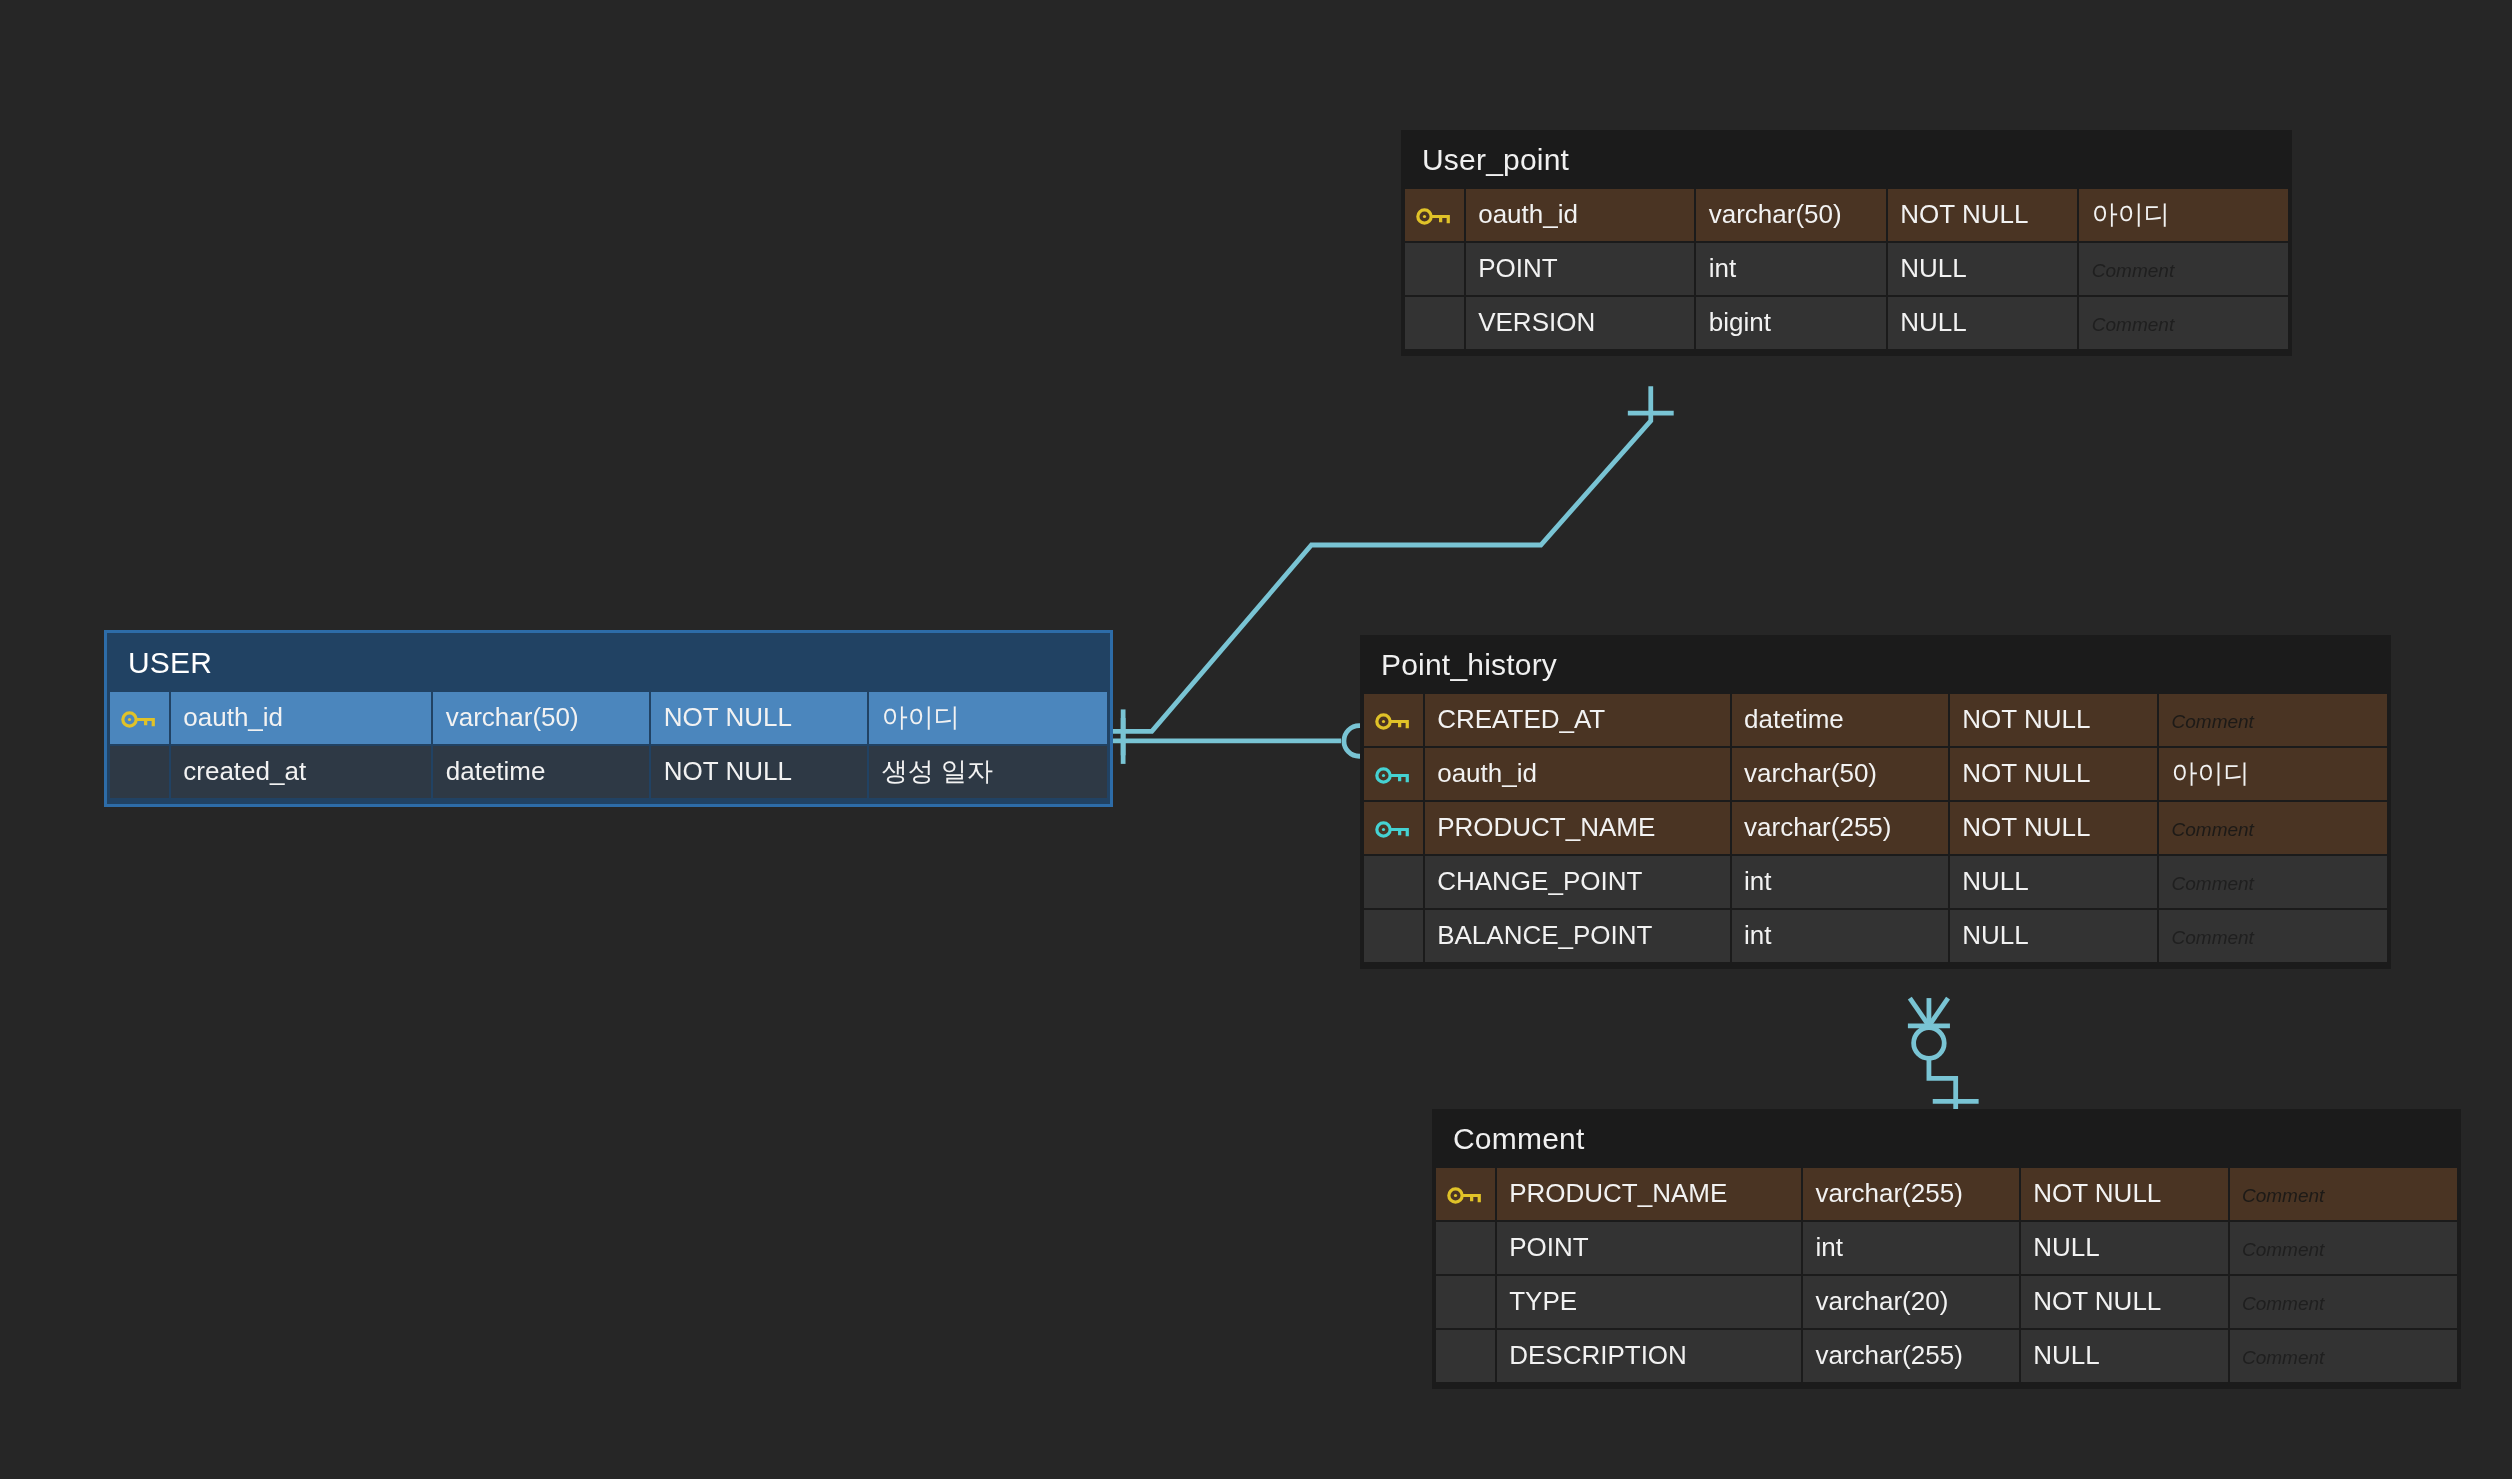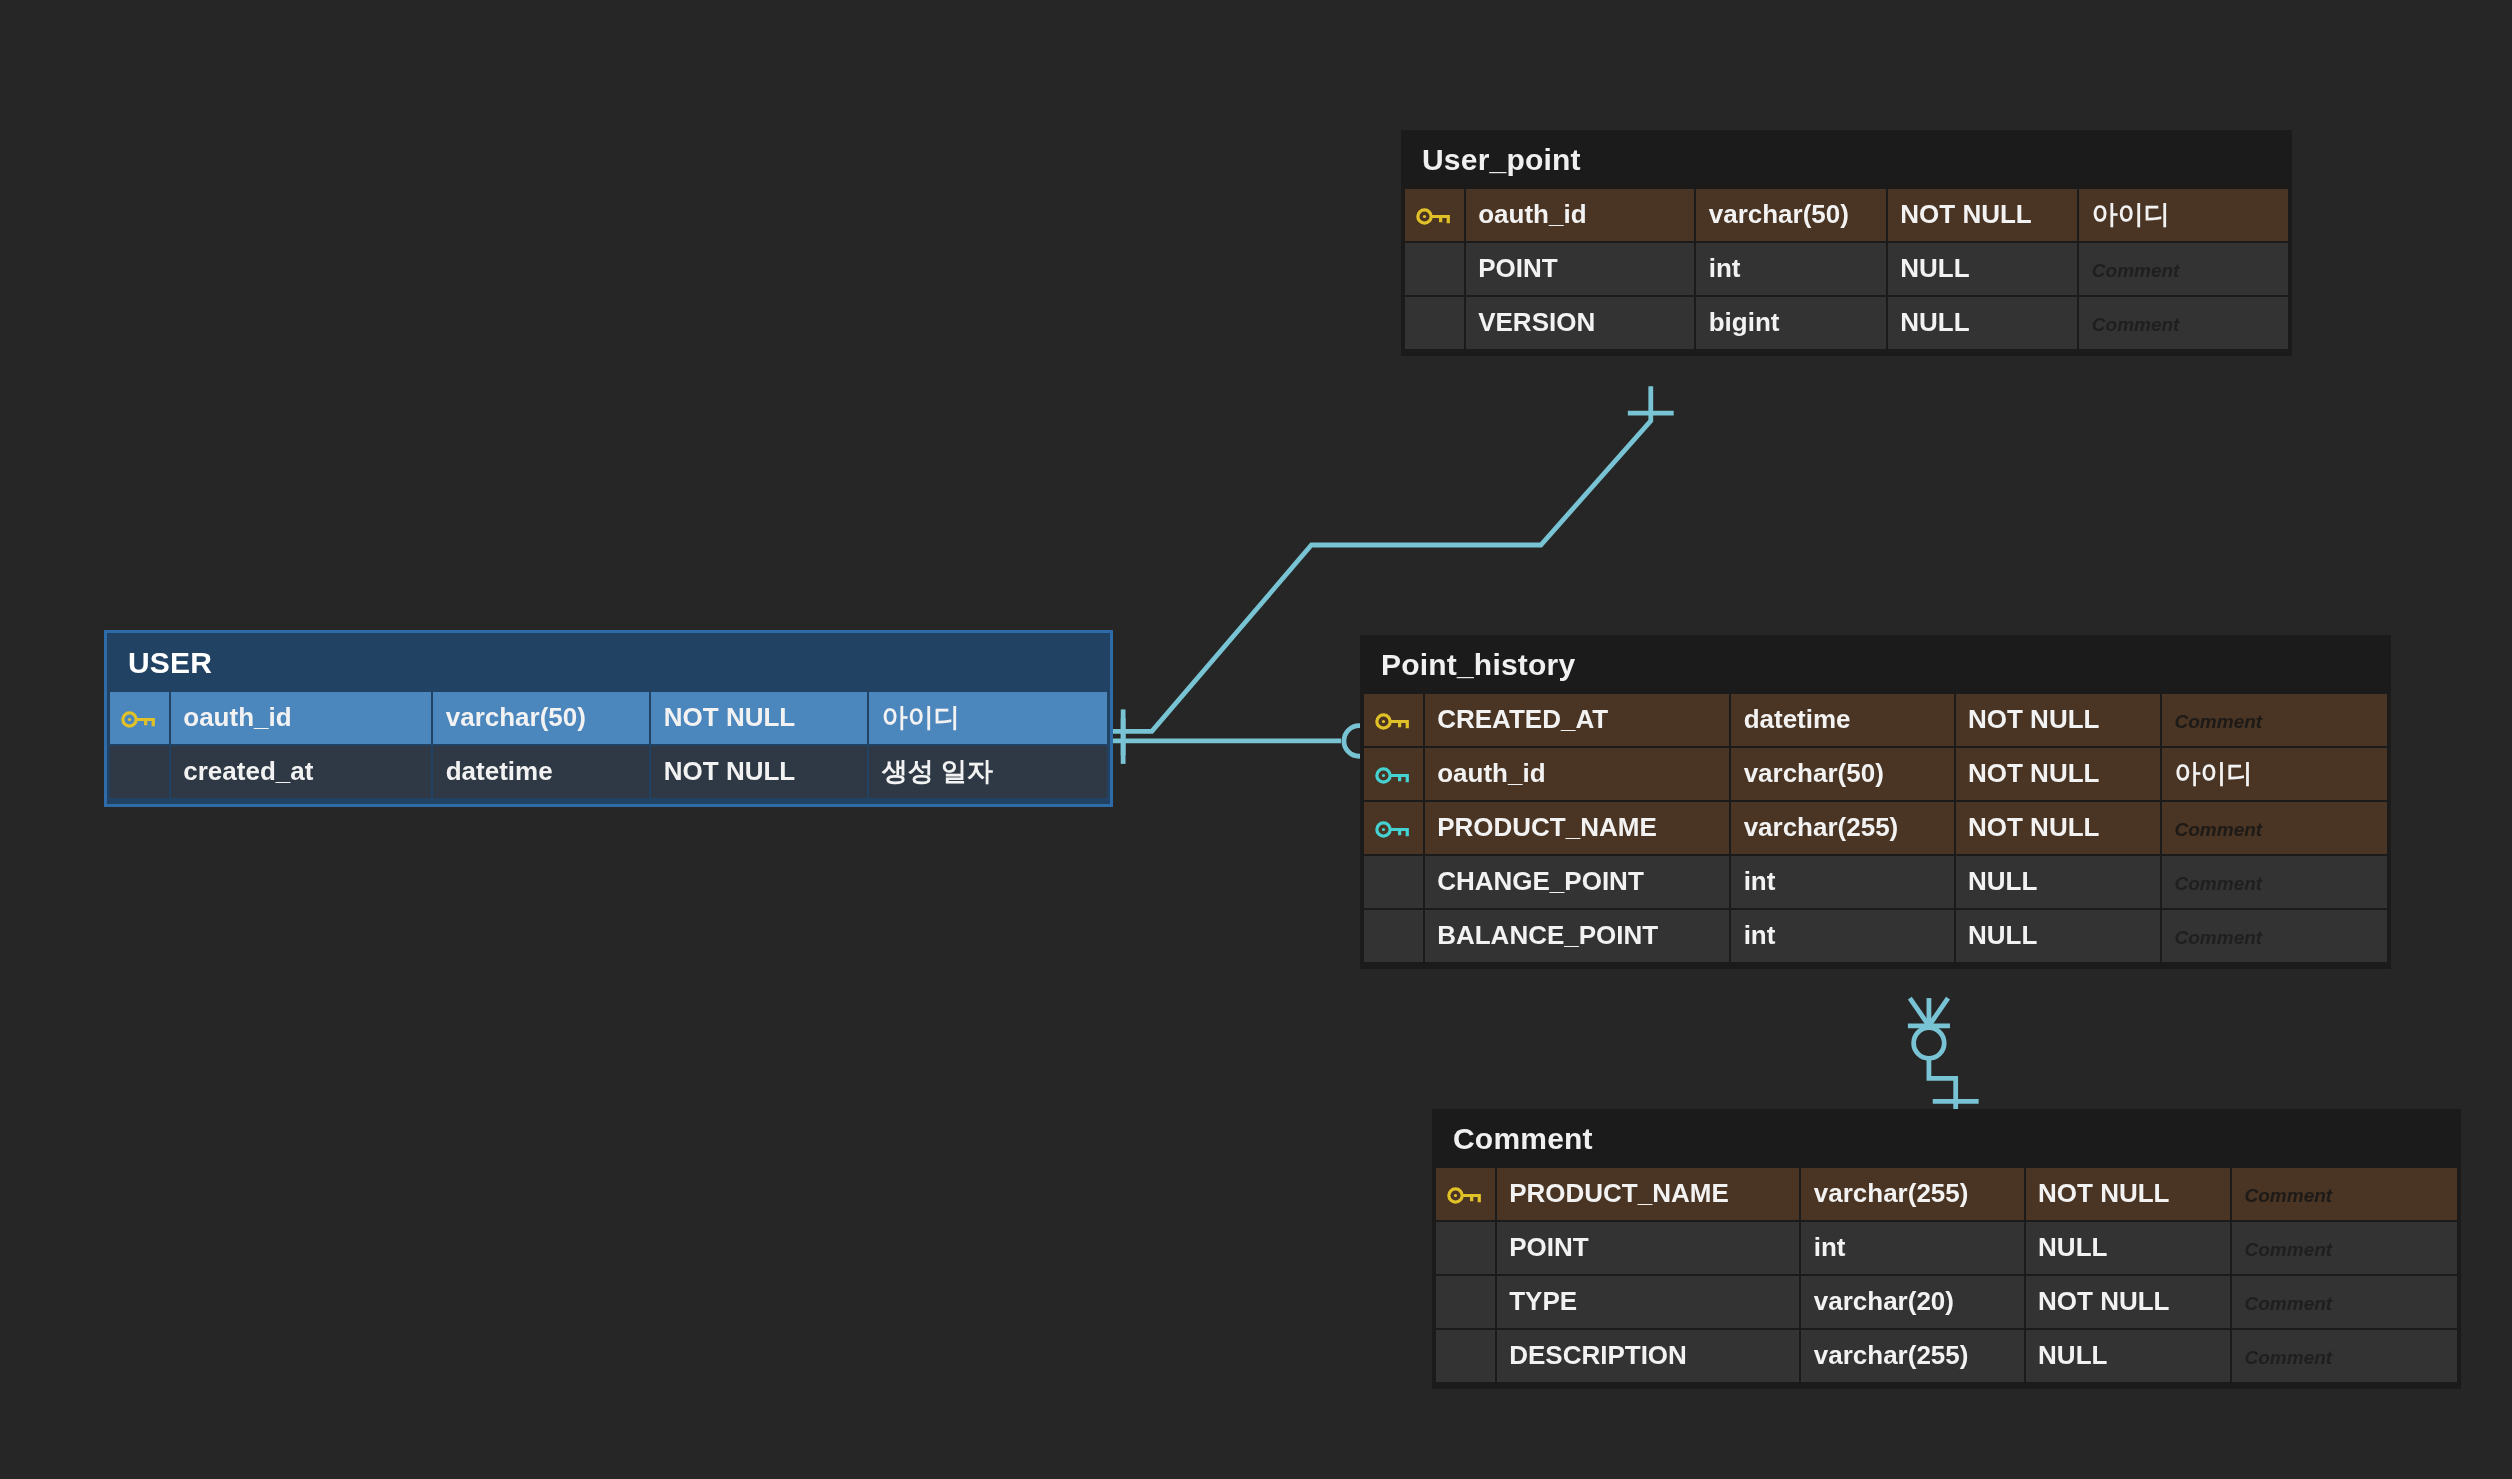--- a/index.html
+++ b/index.html
@@ -34,21 +34,20 @@
     pointer-events: none;
     z-index: 1;
   }
 
   
   .erd-table {
     position: absolute;
     z-index: 5;
     background: #1b1b1b;
     padding: 0;
-    font-weight: bold;
   }
 
   .erd-table .tbl-title {
     font-size: 30px;
     color: #f0f0f0;
     padding: 15.3px 21px 13.4px 21px;
     letter-spacing: 0.2px;
     line-height: 1.0;
     white-space: nowrap;
   }

